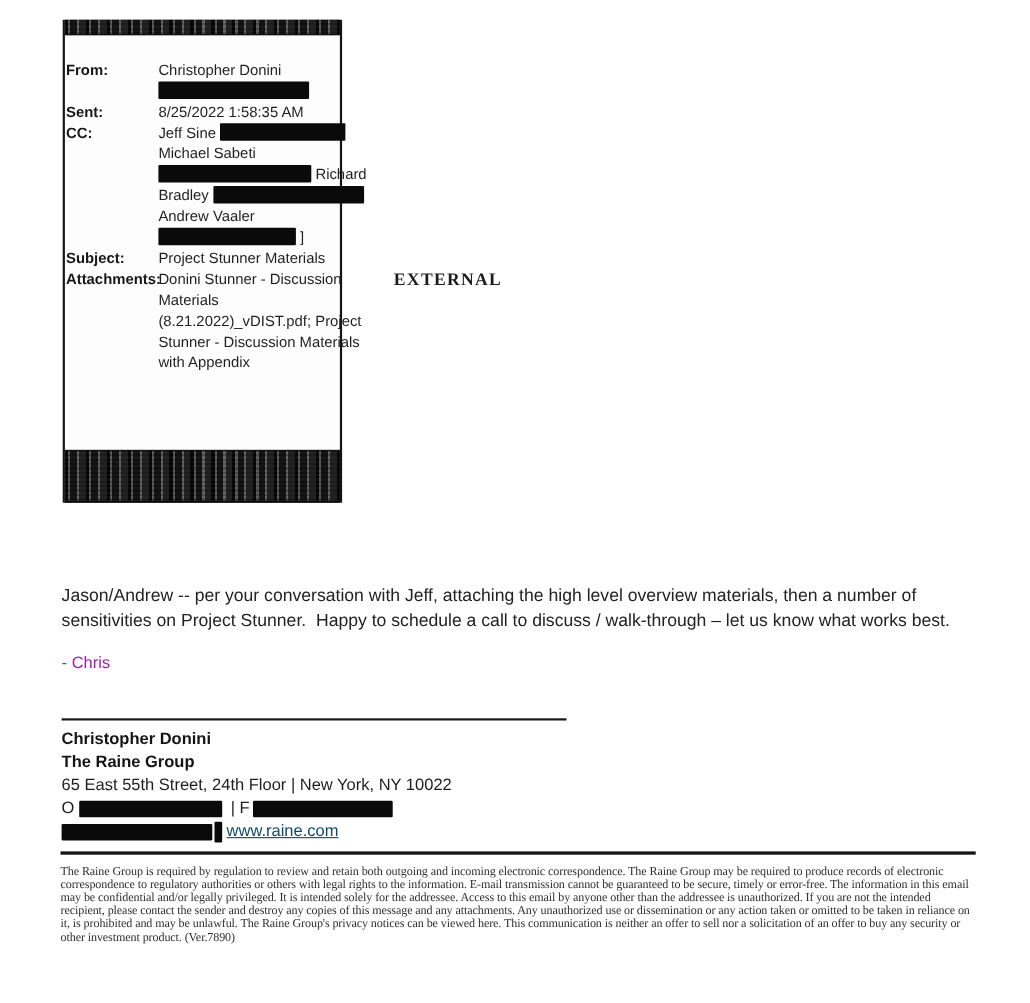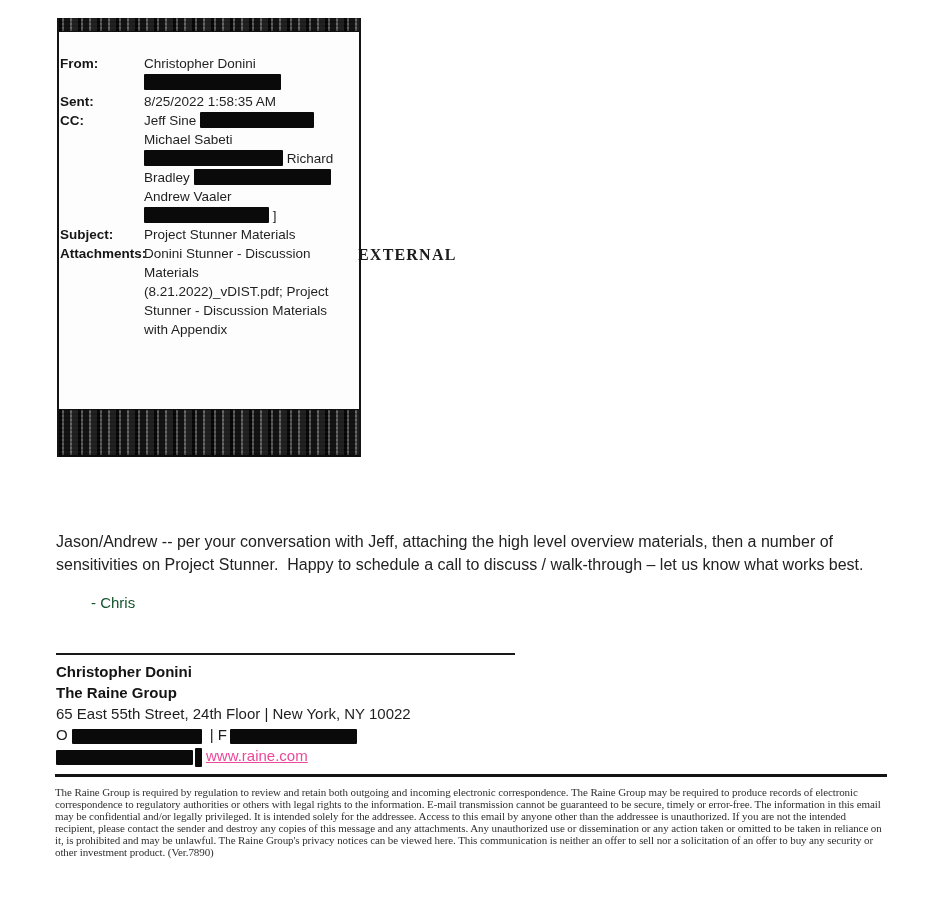--- a/index.html
+++ b/index.html
@@ -7,21 +7,21 @@
     position:relative;
     width:936px;height:912px;
     background:#ffffff;
     font-family:"Liberation Sans", sans-serif;
     color:#1f1f1f;
     overflow:hidden;
   }
 
   
   .header-box{
-    position:absolute;left:57px;top:18px;width:304px;
+    position:absolute;left:57px;top:18px;width:254px;
     border-left:2px solid #141414;border-right:2px solid #141414;
     box-sizing:border-box;background:#fdfdfd;
   }
   .scan-band{
     width:100%;
     background-color:#2b2b2b;
     background-image:
       repeating-linear-gradient(90deg, rgba(0,0,0,.85) 0 3px, rgba(110,110,110,.55) 3px 5px, rgba(15,15,15,.9) 5px 11px, rgba(140,140,140,.45) 11px 13px, rgba(30,30,30,.9) 13px 19px),
       repeating-linear-gradient(0deg, rgba(0,0,0,.45) 0 2px, rgba(255,255,255,.14) 2px 4px);
   }
@@ -45,33 +45,33 @@
     position:absolute;left:358px;top:246px;
     font-family:"Liberation Serif", serif;
     font-size:16px;font-weight:bold;letter-spacing:1.2px;color:#1b1b1b;
   }
 
   
   .body-text{
     position:absolute;left:56px;top:531px;width:832px;
     font-size:16px;line-height:22.5px;white-space:pre-wrap;color:#222222;
   }
-  .signoff{position:absolute;left:56px;top:594px;font-size:15px;color:#14532d;margin-left:35px;}
+  .signoff{position:absolute;left:56px;top:594px;font-size:15px;color:#a21caf;}
 
   
   .sig-divider{position:absolute;left:56px;top:653px;width:459px;height:2px;background:#181818;}
   .signature{position:absolute;left:56px;top:661px;font-size:15px;line-height:21px;color:#1e1e1e;}
   .sig-bold{font-weight:bold;color:#141414;}
   .sig-line{height:21px;white-space:nowrap;}
   .sig-redact{display:inline-block;height:15px;background:#0a0a0a;vertical-align:middle;border-radius:1px;}
   .sig-redact.o{width:130px;margin-left:4px;margin-right:8px;}
   .sig-redact.f{width:127px;margin-left:3px;}
   .sig-redact.mail{width:137px;}
   .sig-redact.sep{width:7px;height:19px;margin:0 4px 0 2px;}
-  .sig-link{color:#ec4899;text-decoration:underline;}
+  .sig-link{color:#0c4a6e;text-decoration:underline;}
 
   
   .footer-rule{position:absolute;left:55px;top:774px;width:832px;height:3px;background:#141414;}
   .disclaimer{
     position:absolute;left:55px;top:786px;width:833px;
     font-size:11px;line-height:12px;letter-spacing:-0.1px;
     color:#303030;
     font-family:Liberation Serif, serif;
   }
 </style>

